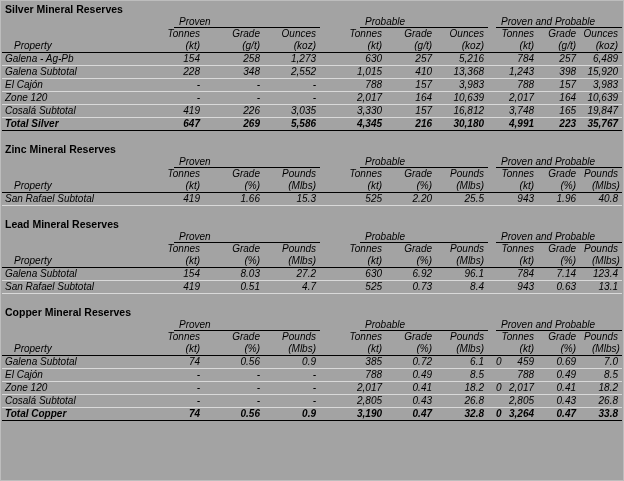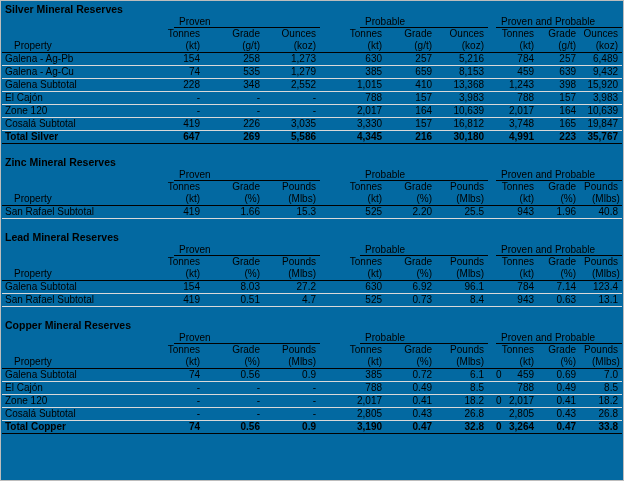--- a/index.html
+++ b/index.html
@@ -4,31 +4,31 @@
 <style>
   * { margin:0; padding:0; box-sizing:border-box; }
   html,body { background:#e8e8e8; }
   body {
     width:624px; height:481px;
     font-family:"Liberation Sans", sans-serif;
     font-size:10px; color:#000; overflow:hidden;
   }
   #page {
     width:624px; height:481px;
-    background:#0369a1;
+    background:#a3a3a3;
     border:1px solid #bdbdbd;
     padding:2px 1px 0 1px;
   }
   .section { margin-bottom:12px; }
   .title {
     font-weight:700; font-size:10.5px;
     height:13px; line-height:13px; padding-left:3px;
     white-space:nowrap;
   }
-  table { border-collapse:collapse; table-layout:fixed; width:620px; }
+  table { border-collapse:collapse; table-layout:fixed; width:620px;font-style:italic; }
   th, td {
     font-weight:400; font-size:10px;
     height:12px; line-height:12px;
     padding:0 4px 0 2px;
     white-space:nowrap; overflow:hidden;
     text-align:right;
   }
   th.prop, td.prop { text-align:left; padding-left:3px; }
   tr.grprow th { padding:0; }
   .grp {
@@ -109,32 +109,20 @@
               <td>258</td>
               <td>1,273</td>
               <td>630</td>
               <td>257</td>
               <td>5,216</td>
               <td>784</td>
               <td>257</td>
               <td>6,489</td>
             </tr>
             <tr>
-              <td class="prop">Galena - Ag-Cu</td>
-              <td>74</td>
-              <td>535</td>
-              <td>1,279</td>
-              <td>385</td>
-              <td>659</td>
-              <td>8,153</td>
-              <td>459</td>
-              <td>639</td>
-              <td>9,432</td>
-            </tr>
-            <tr>
               <td class="prop">Galena Subtotal</td>
               <td>228</td>
               <td>348</td>
               <td>2,552</td>
               <td>1,015</td>
               <td>410</td>
               <td>13,368</td>
               <td>1,243</td>
               <td>398</td>
               <td>15,920</td>

